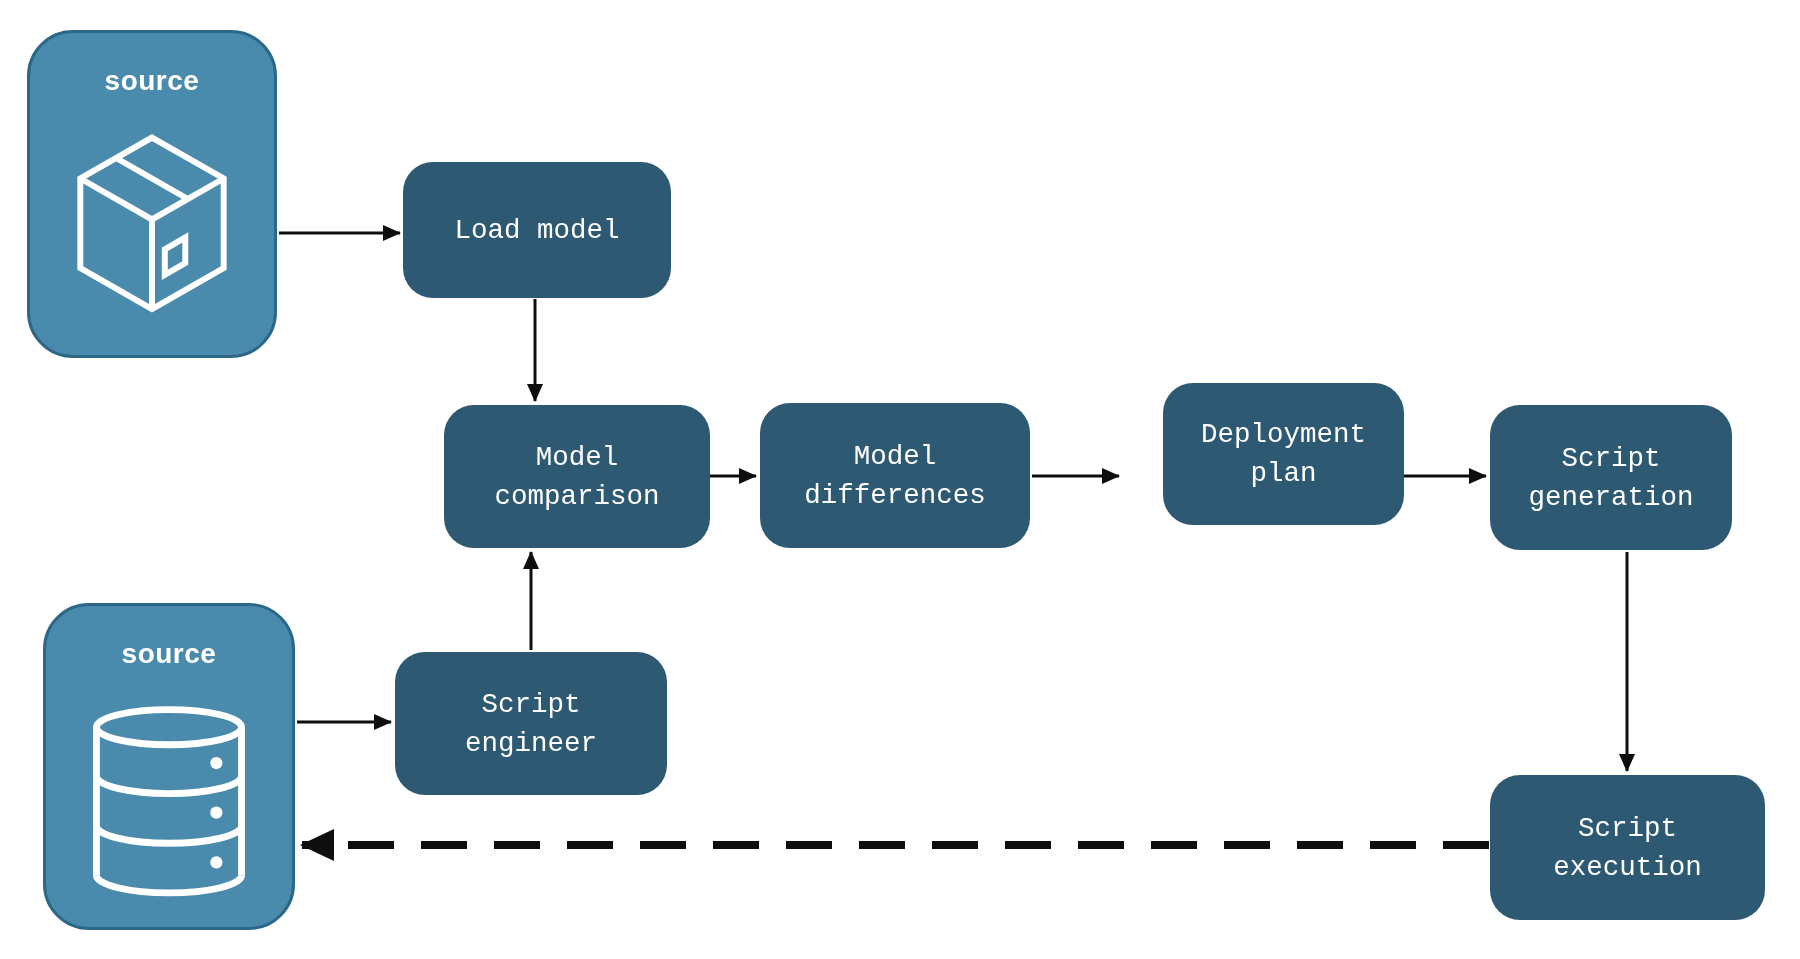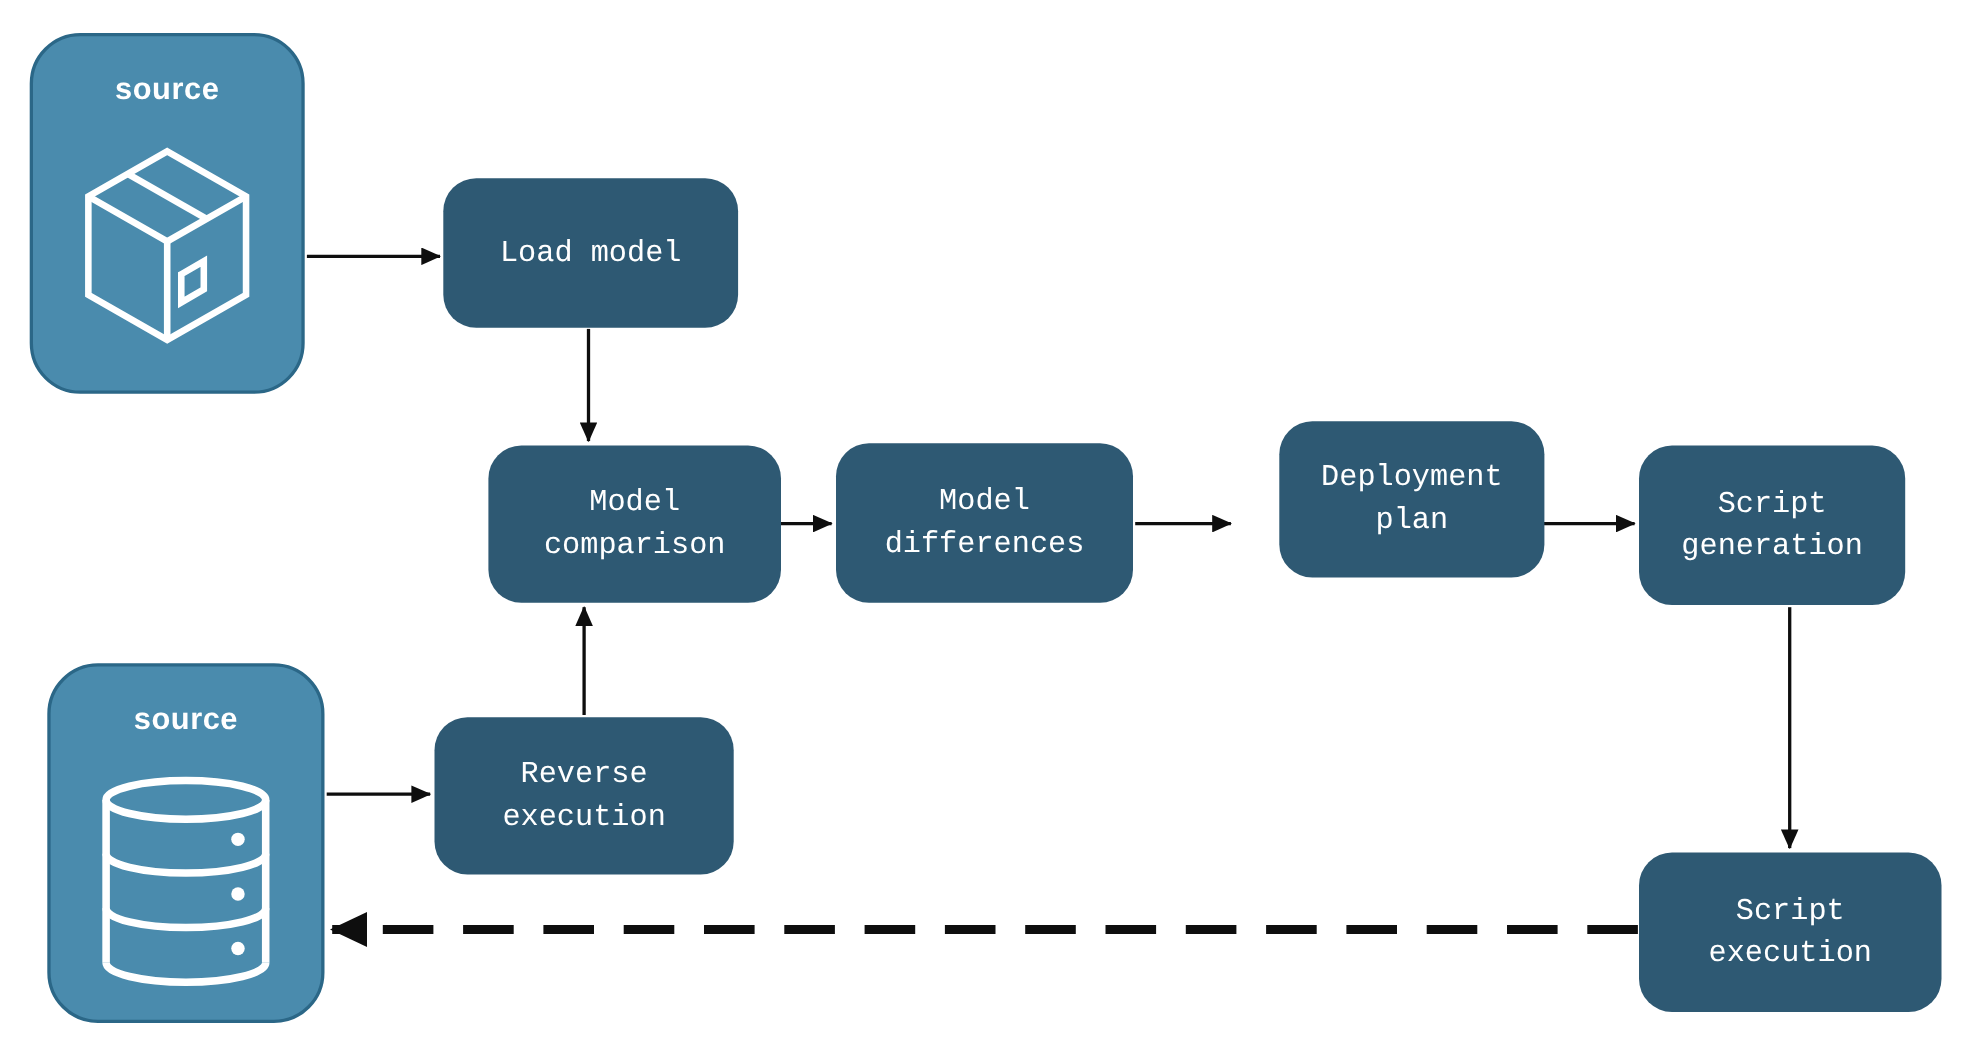--- a/index.html
+++ b/index.html
@@ -122,20 +122,20 @@
 
   <div class="node" style="left:1123px;top:383px;width:241px;height:142px;margin-left:40px;">
     <span>Deployment plan</span>
   </div>
 
   <div class="node" style="left:1490px;top:405px;width:242px;height:145px;">
     <span>Script generation</span>
   </div>
 
   <div class="node" style="left:395px;top:652px;width:272px;height:143px;">
-    <span>Reverse execution</span>
+    <span>Script engineer</span>
   </div>
 
   <div class="node" style="left:1490px;top:775px;width:275px;height:145px;">
     <span>Script execution</span>
   </div>
 
 </div>
 
 </body></html>

